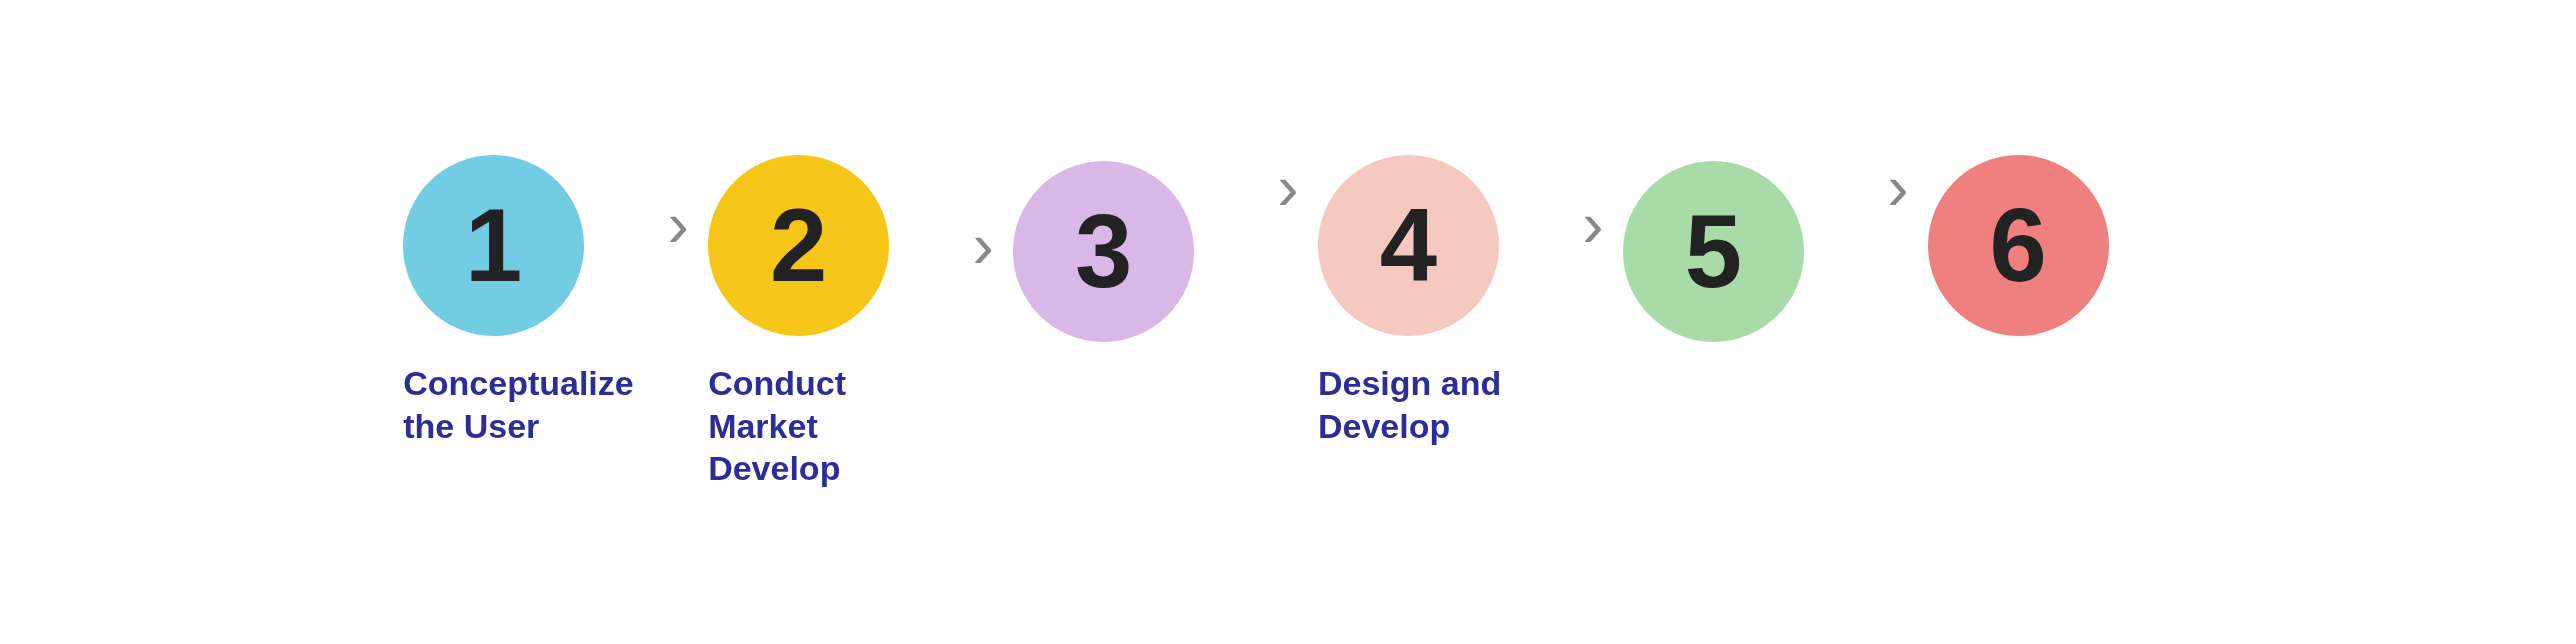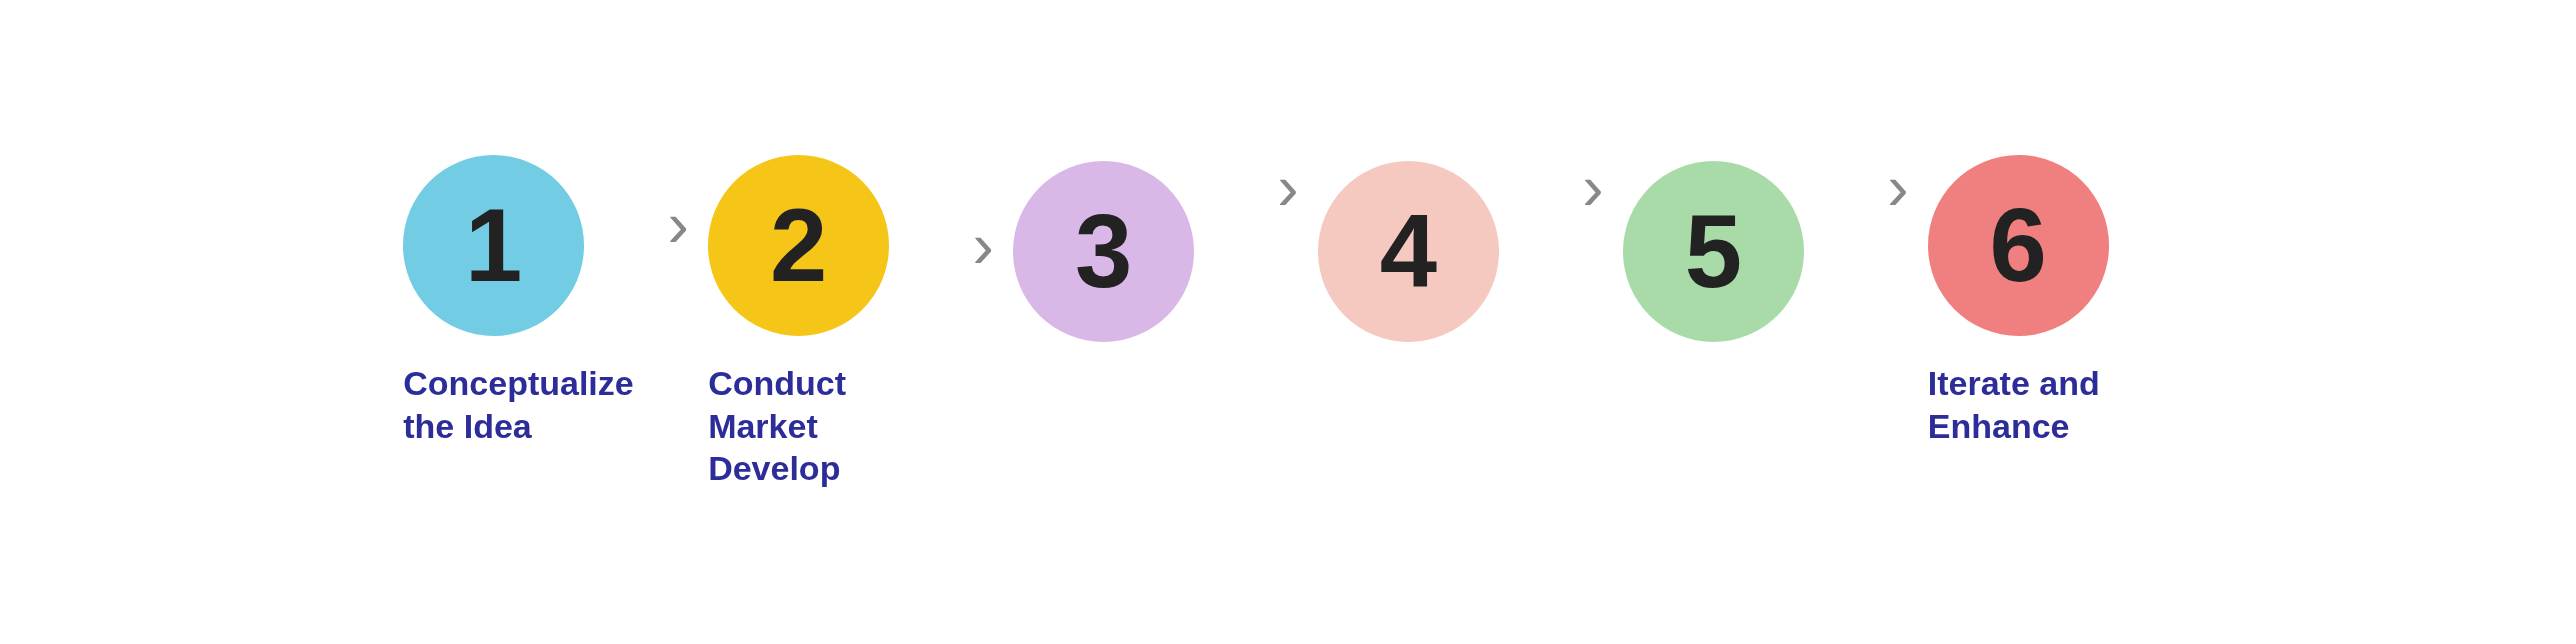--- a/index.html
+++ b/index.html
@@ -75,21 +75,21 @@
   </style>
 </head>
 <body>
 
 <div class="process-container">
 <div class="step-wrapper">
       <div class="step">
         <div class="circle" style="background-color: rgb(114, 204, 227);">
           <span class="circle-number">1</span>
         </div>
-        <div class="step-label">Conceptualize the Idea</div>
+        <div class="step-label">Conceptualize the User</div>
       </div>
       <div class="chevron">›</div>
     </div>
     <div class="step-wrapper">
       <div class="step">
         <div class="circle" style="background-color: rgb(245, 197, 24);">
           <span class="circle-number">2</span>
         </div>
         <div class="step-label">Conduct Market Develop</div>
       </div>
@@ -101,33 +101,33 @@
           <span class="circle-number">3</span>
         </div>
       </div>
       <div class="chevron">›</div>
     </div>
     <div class="step-wrapper">
       <div class="step">
         <div class="circle" style="background-color: rgb(245, 200, 192);">
           <span class="circle-number">4</span>
         </div>
+        <div class="step-label">Design and Develop</div>
       </div>
       <div class="chevron">›</div>
     </div>
     <div class="step-wrapper">
       <div class="step">
         <div class="circle" style="background-color: rgb(168, 219, 168);">
           <span class="circle-number">5</span>
         </div>
       </div>
       <div class="chevron">›</div>
     </div>
     <div class="step-wrapper">
       <div class="step">
         <div class="circle" style="background-color: rgb(240, 128, 128);">
           <span class="circle-number">6</span>
         </div>
-        <div class="step-label">Iterate and Enhance</div>
       </div>
     </div>
   </div>
 
 
 </body></html>

